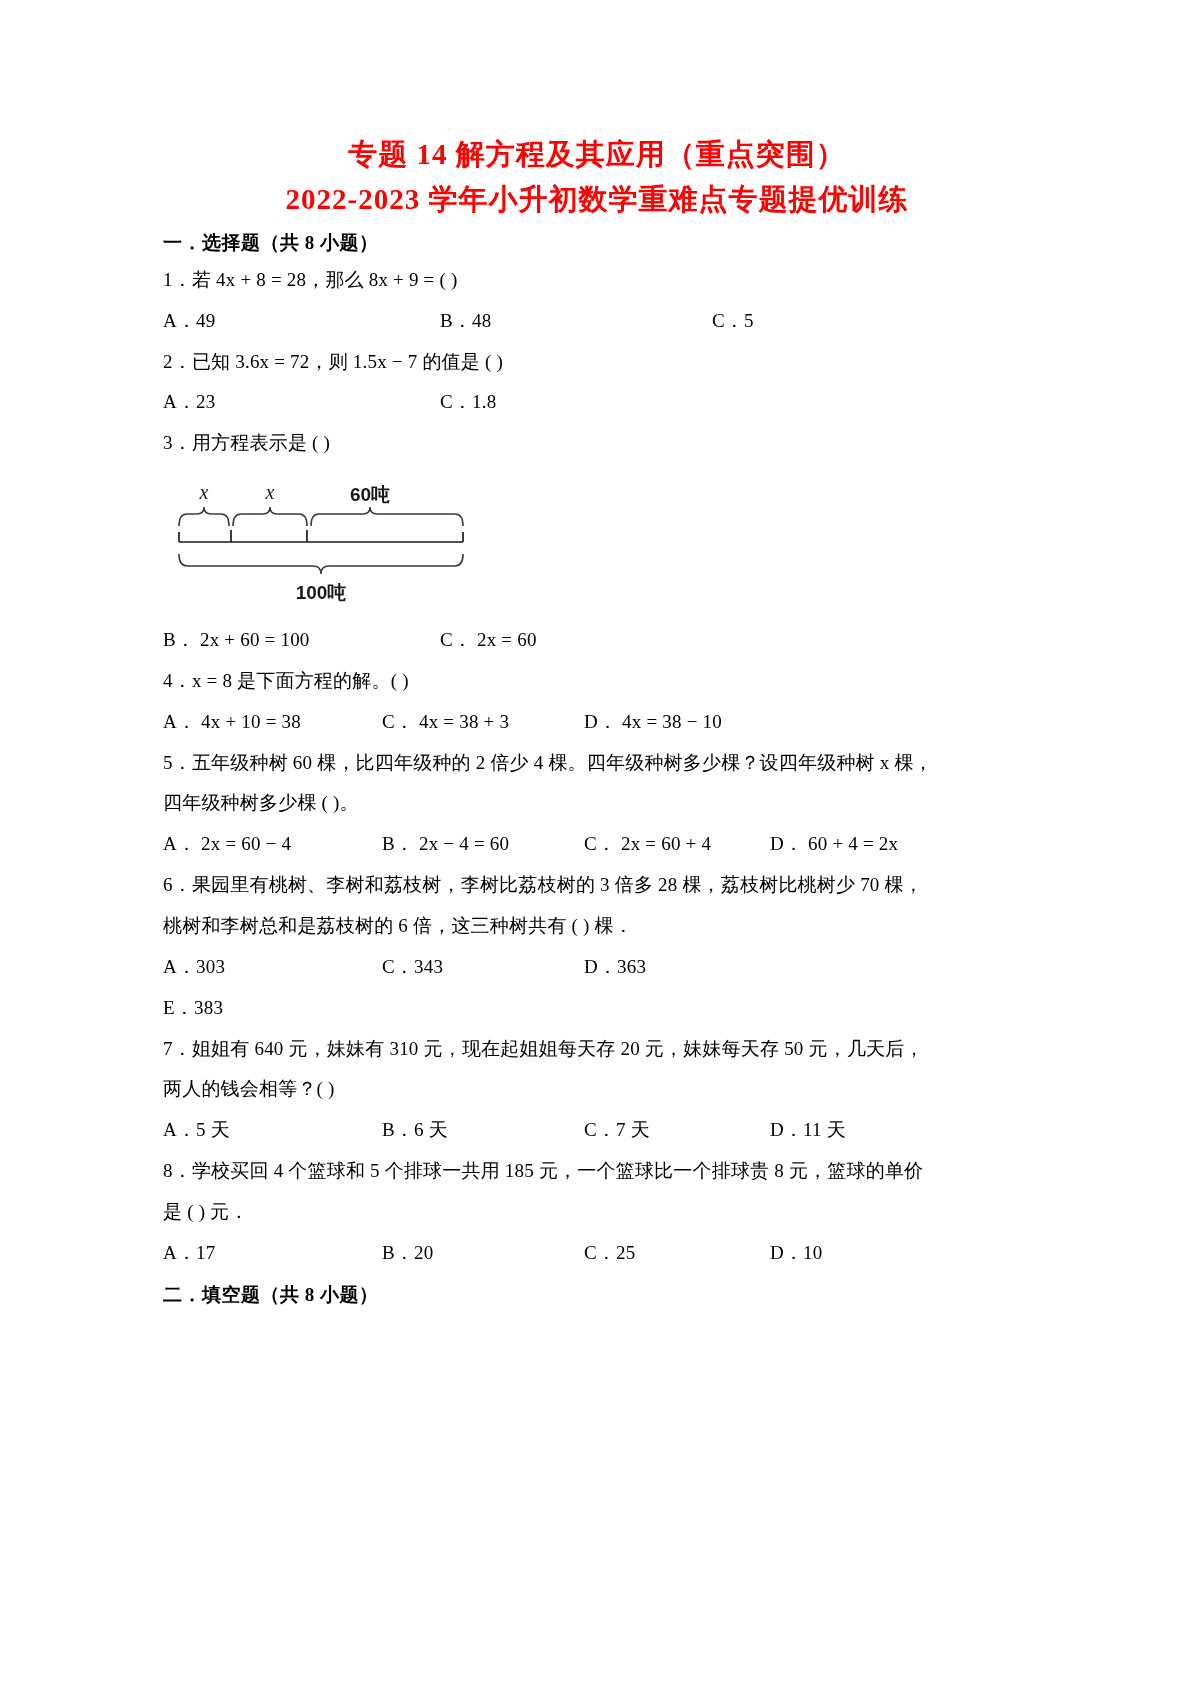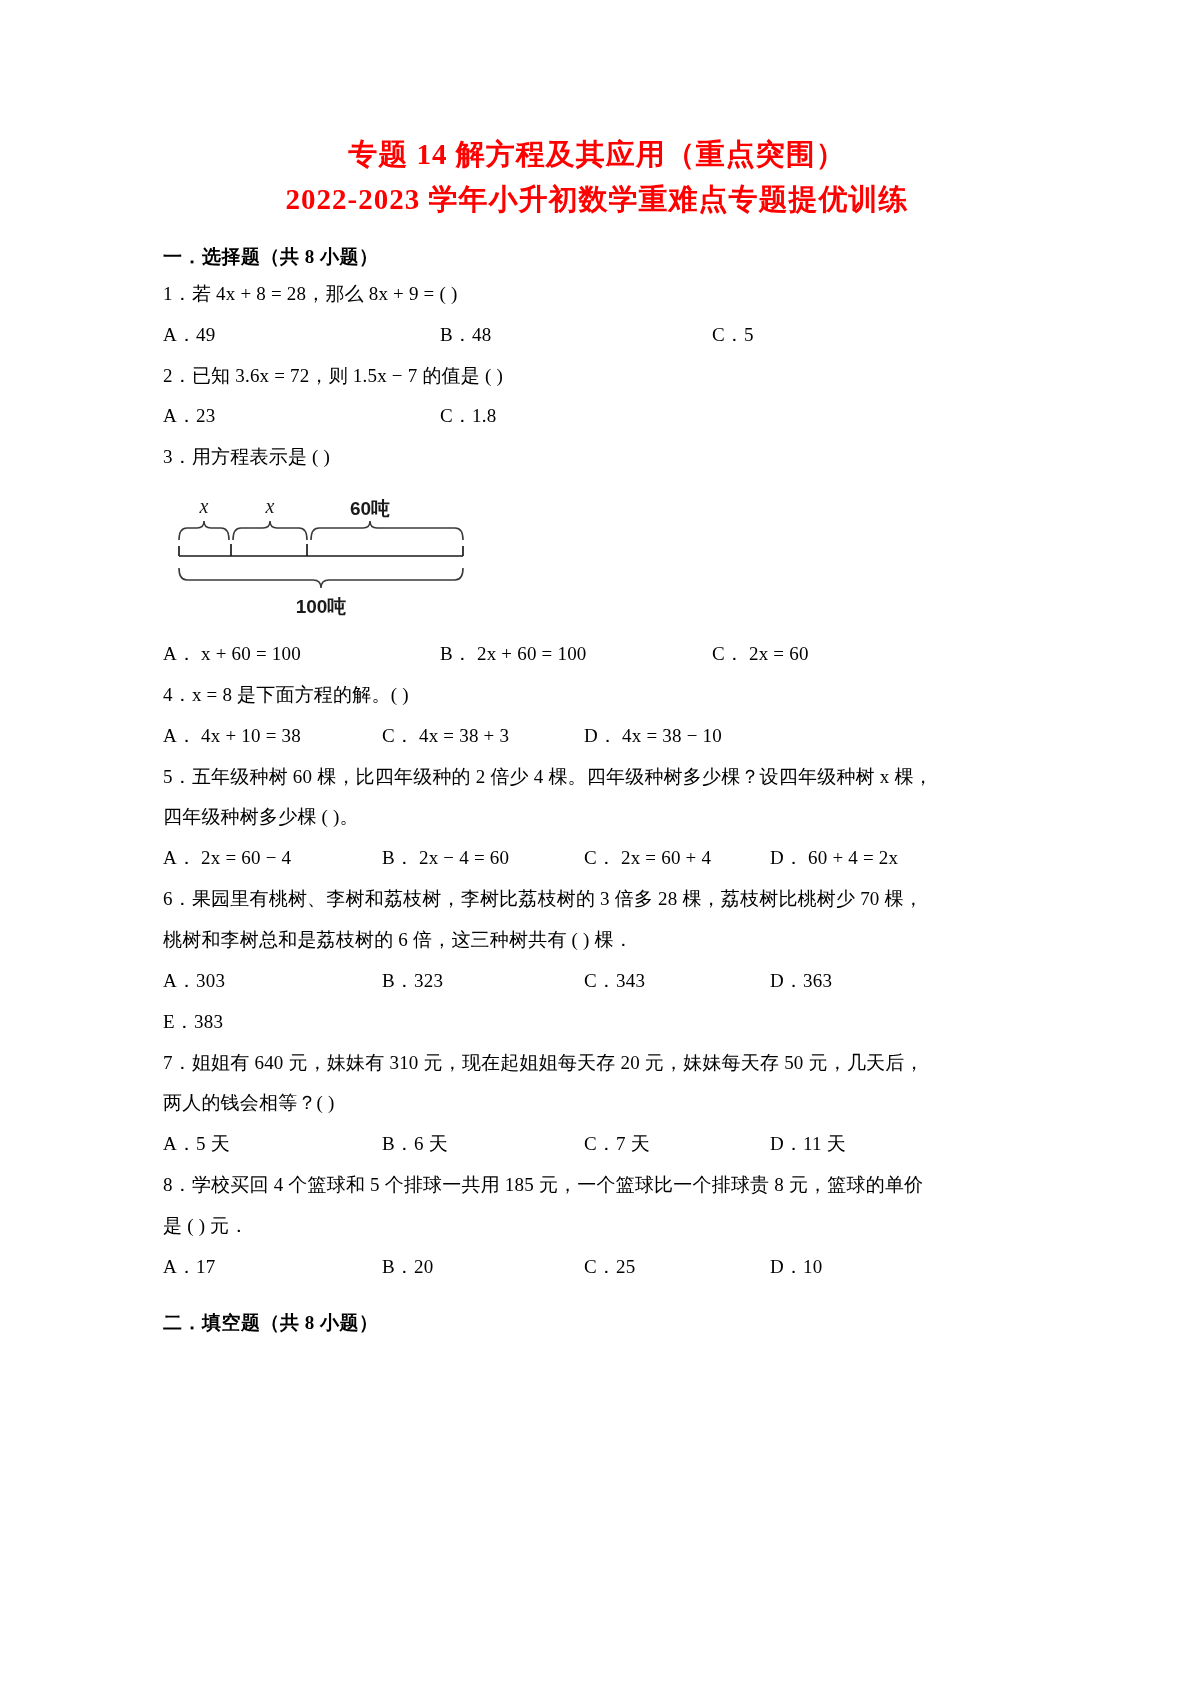--- a/index.html
+++ b/index.html
@@ -46,21 +46,21 @@
     font-weight: bold;
     letter-spacing: 1px;
     line-height: 1.55;
     white-space: nowrap;
   }
 
   
   .section-header {
     font-size: 19px;
     font-weight: bold;
-    margin-top: 22px;
+    margin-top: 8px;
     margin-bottom: 4px;
     letter-spacing: 0.5px;
   }
 
   
   .question {
     font-size: 19px;
     line-height: 2.15;
     margin: 0;
     letter-spacing: 0.2px;
@@ -169,21 +169,20 @@
         <line x1="58" y1="50" x2="58" y2="62" stroke="#1a1a1a" stroke-width="1.7"></line>
         <line x1="134" y1="50" x2="134" y2="62" stroke="#1a1a1a" stroke-width="1.7"></line>
         <line x1="290" y1="52" x2="290" y2="62" stroke="#1a1a1a" stroke-width="1.7"></line>
 
         <path d="M 6 74 Q 6 86 14 86 L 140 86 Q 148 86 148 94 Q 148 86 156 86 L 282 86 Q 290 86 290 74" fill="none" stroke="#3a3a3a" stroke-width="1.6"></path>
         <text class="dlabel-b" x="148" y="119" text-anchor="middle">100吨</text>
       </svg>
     </div>
 
     <div class="options cols3b">
-      <span class="opt">A． x + 60 = 100</span>
       <span class="opt">B． 2x + 60 = 100</span>
       <span class="opt">C． 2x = 60</span>
     </div>
 
     <div class="question">
       <span class="qtext">4．x = 8 是下面方程的解。(        )</span>
     </div>
     <div class="options cols4">
       <span class="opt">A． 4x + 10 = 38</span>
       <span class="opt">C． 4x = 38 + 3</span>
@@ -200,21 +199,20 @@
       <span class="opt">C． 2x = 60 + 4</span>
       <span class="opt">D． 60 + 4 = 2x</span>
     </div>
 
     <div class="question">
       <span class="qtext">6．果园里有桃树、李树和荔枝树，李树比荔枝树的 3 倍多 28 棵，荔枝树比桃树少 70 棵，</span>
       <span class="qtext">桃树和李树总和是荔枝树的 6 倍，这三种树共有 (        ) 棵．</span>
     </div>
     <div class="options cols4n">
       <span class="opt">A．303</span>
-      <span class="opt">B．323</span>
       <span class="opt">C．343</span>
       <span class="opt">D．363</span>
     </div>
     <div class="options">
       <span class="opt">E．383</span>
     </div>
 
     <div class="question">
       <span class="qtext">7．姐姐有 640 元，妹妹有 310 元，现在起姐姐每天存 20 元，妹妹每天存 50 元，几天后，</span>
       <span class="qtext">两人的钱会相等？(        )</span>

